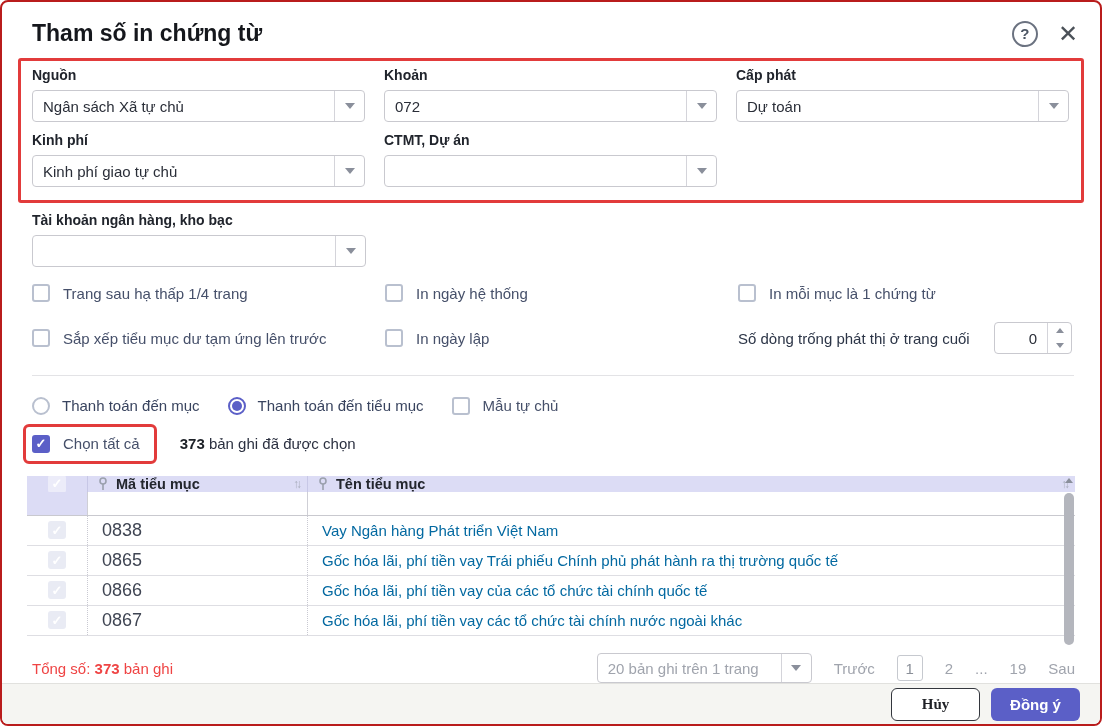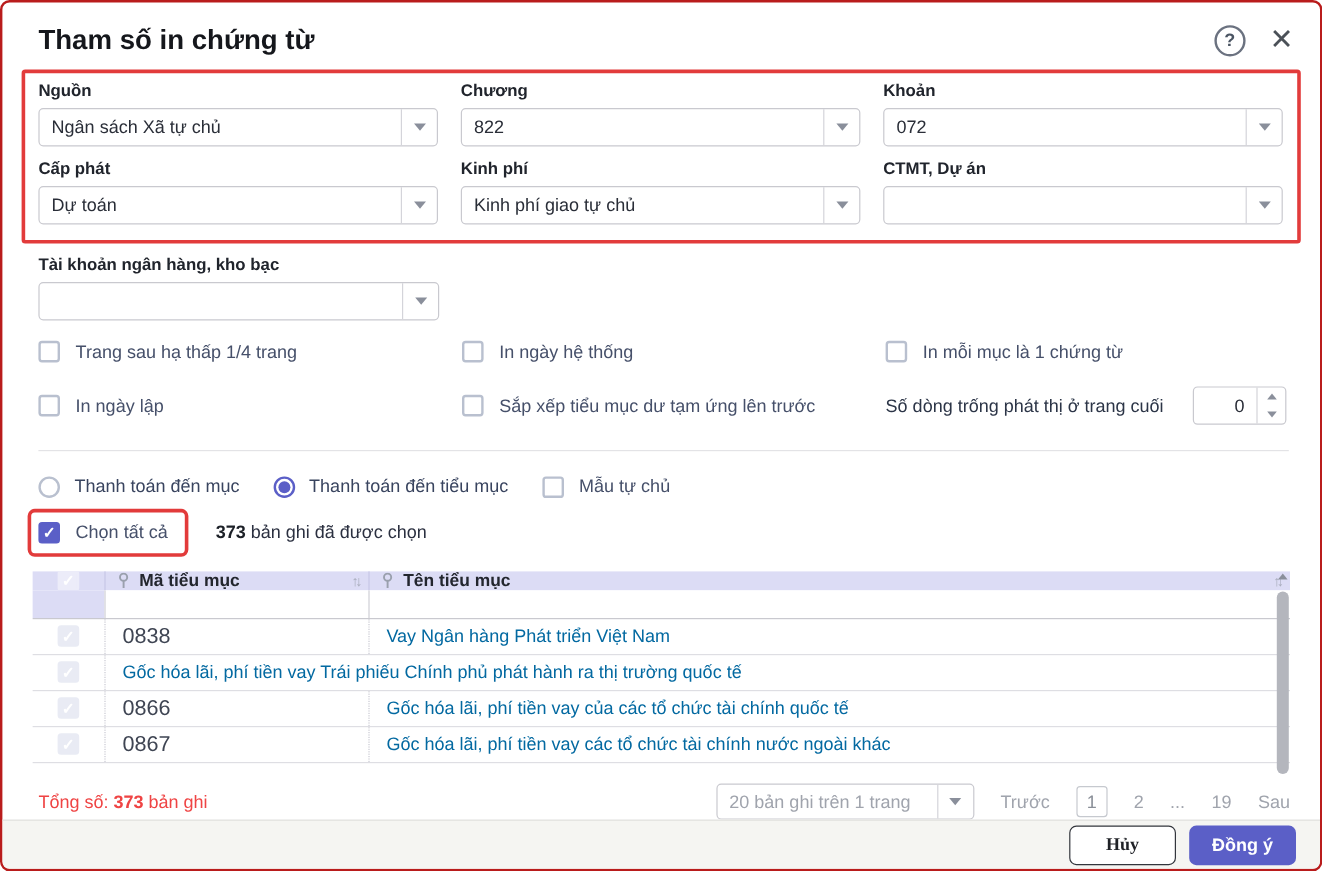--- a/index.html
+++ b/index.html
@@ -139,29 +139,20 @@
       <div>
         <div class="field-label">Nguồn</div>
         <div class="select">
           <span class="select-value">Ngân sách Xã tự chủ</span>
           <span class="select-arrow-box">
               <span class="tri-down"></span>
             </span>
         </div>
       </div>
       <div>
-        <div class="field-label">Chương</div>
-        <div class="select">
-          <span class="select-value">822</span>
-          <span class="select-arrow-box">
-              <span class="tri-down"></span>
-            </span>
-        </div>
-      </div>
-      <div>
         <div class="field-label">Khoản</div>
         <div class="select">
           <span class="select-value">072</span>
           <span class="select-arrow-box">
               <span class="tri-down"></span>
             </span>
         </div>
       </div>
       <div>
         <div class="field-label">Cấp phát</div>
@@ -214,25 +205,25 @@
     <div class="check-item">
       <span class="cb"></span>
       <span class="cb-label">In ngày hệ thống</span>
     </div>
     <div class="check-item">
       <span class="cb"></span>
       <span class="cb-label">In mỗi mục là 1 chứng từ</span>
     </div>
     <div class="check-item">
       <span class="cb"></span>
+      <span class="cb-label">Sắp xếp tiểu mục dư tạm ứng lên trước</span>
+    </div>
+    <div class="check-item">
+      <span class="cb"></span>
       <span class="cb-label">In ngày lập</span>
-    </div>
-    <div class="check-item">
-      <span class="cb"></span>
-      <span class="cb-label">Sắp xếp tiểu mục dư tạm ứng lên trước</span>
     </div>
     <div class="spin-group">
       <span class="spin-label">Số dòng trống phát thị ở trang cuối</span>
       <span class="num-box">
         <span class="num-value">0</span>
         <span class="num-spin">
           <div>
               <span class="tri-up-s"></span>
             </div>
           <div>
@@ -303,20 +294,21 @@
       <div class="td-cb">
           <span class="cb checked-faded"></span>
         </div>
       <div class="td-code">0838</div>
       <div class="td-name">Vay Ngân hàng Phát triển Việt Nam</div>
     </div>
     <div class="t-row">
       <div class="td-cb">
           <span class="cb checked-faded"></span>
         </div>
+      <div class="td-code">0865</div>
       <div class="td-name">Gốc hóa lãi, phí tiền vay Trái phiếu Chính phủ phát hành ra thị trường quốc tế</div>
     </div>
     <div class="t-row">
       <div class="td-cb">
           <span class="cb checked-faded"></span>
         </div>
       <div class="td-code">0866</div>
       <div class="td-name">Gốc hóa lãi, phí tiền vay của các tổ chức tài chính quốc tế</div>
     </div>
     <div class="t-row">

